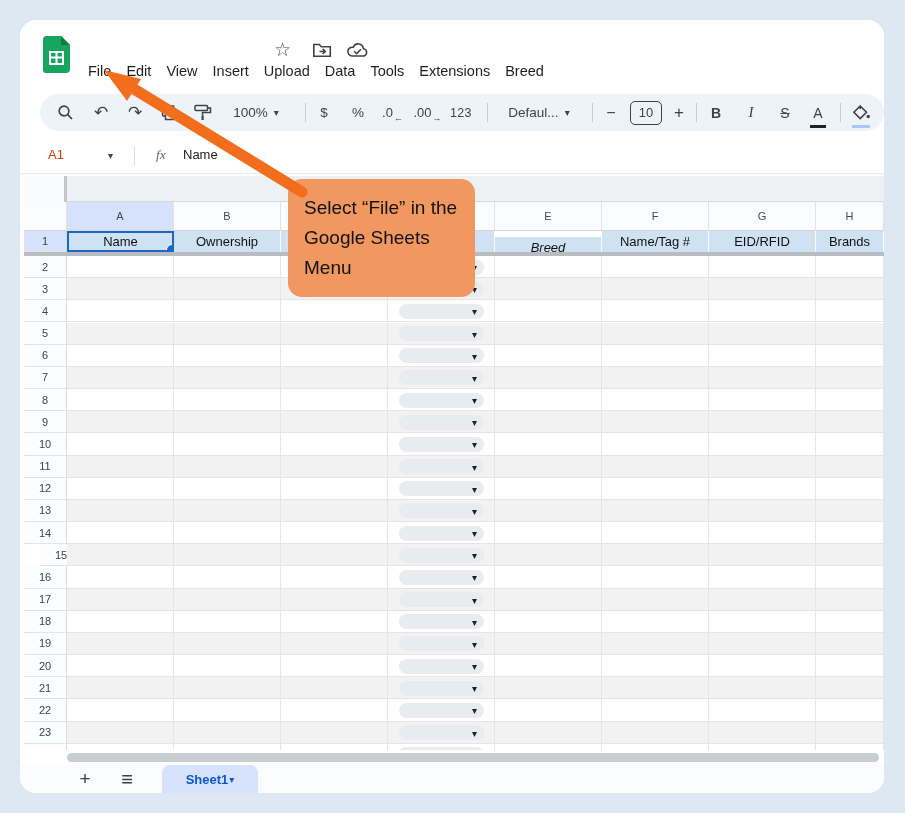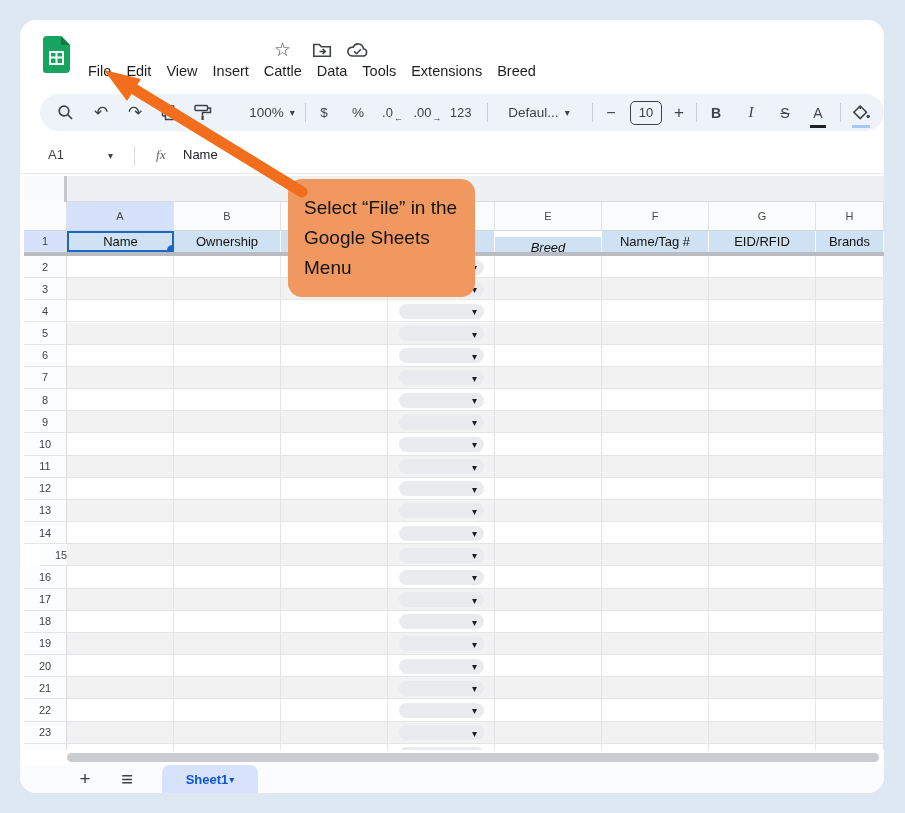--- a/index.html
+++ b/index.html
@@ -23,21 +23,21 @@
   .tcaret{font-size:10px;color:#3f4347;margin-left:6px;}
   .sizebox{width:31px;height:22px;border:1.5px solid #3f4347;border-radius:5px;display:flex;
            align-items:center;justify-content:center;font-size:13px;}
   .dec{font-size:13px;font-weight:500;}
   .decarr{font-size:9px;position:relative;top:5px;left:1px;}
   .ubar{position:absolute;left:50%;transform:translateX(-50%);bottom:7px;width:16px;height:3px;background:#202124;}
   .ubar2{position:absolute;left:50%;transform:translateX(-50%);bottom:7px;width:18px;height:3px;background:#a8c7fa;}
 
   
   .fbarrow{left:0;top:118px;width:864px;height:36px;background:#fff;border-bottom:1px solid #e8eaed;}
-  .cellref{left:28px;top:9px;font-size:13px;color:#404040;}
+  .cellref{left:28px;top:9px;font-size:13px;color:#c2410c;}
   .fx{font-style:italic;color:#5f6368;font-size:13.5px;font-family:"Liberation Serif","DejaVu Serif",serif;}
   .fval{font-size:13px;color:#202124;}
   .vsep{width:1px;height:20px;background:#dadce0;}
 
   
   #gridArea{left:4px;top:156px;width:860px;height:574px;overflow:hidden;background:#fff;}
   #gridArea > div{position:absolute;box-sizing:border-box;}
   .corner{background:#fafbfc;}
   .vdiv{background:#c3c7cb;}
   .strip{background:#eef1f4;border-bottom:1px solid #d8dadd;}
@@ -103,21 +103,21 @@
     <svg class="icon" width="23" height="17" viewBox="0 0 23 17">
       <path d="M6.2 14 a4.4 4.4 0 1 1 1 -8.7 a5.3 5.3 0 0 1 10.2 1.4 a3.6 3.6 0 0 1 -.9 7.3 z" fill="none" stroke="#3f4347" stroke-width="1.6"></path>
       <path d="M8.2 9.3 l2.4 2.4 4.3 -4.5" fill="none" stroke="#3f4347" stroke-width="1.6"></path>
     </svg>
   </div>
   <div class="a menubar">
       <span class="mi">File</span>
       <span class="mi">Edit</span>
       <span class="mi">View</span>
       <span class="mi">Insert</span>
-      <span class="mi">Cattle</span>
+      <span class="mi">Upload</span>
       <span class="mi">Data</span>
       <span class="mi">Tools</span>
       <span class="mi">Extensions</span>
       <span class="mi">Breed</span>
     </div>
 
   <div class="a toolbar">
     <div class="ti" style="left:13px;width:24px;">
       <svg class="icon" width="17" height="17" viewBox="0 0 17 17">
         <circle cx="7" cy="7" r="4.8" fill="none" stroke="#3e4347" stroke-width="1.7"></circle>
@@ -137,21 +137,21 @@
         <rect x="4.5" y="8.5" width="8" height="6" fill="#eef3fa" stroke="#3e4347" stroke-width="1.5"></rect>
       </svg>
     </div>
     <div class="ti" style="left:151px;width:24px;">
       <svg class="icon" width="18" height="17" viewBox="0 0 18 17">
         <rect x="1" y="1.5" width="12.5" height="5" rx="1" fill="none" stroke="#3e4347" stroke-width="1.5"></rect>
         <path d="M13.5 4 h3 v4.5 h-8 v3" fill="none" stroke="#3e4347" stroke-width="1.5"></path>
         <rect x="7.5" y="11.5" width="2.2" height="4.5" fill="#3e4347"></rect>
       </svg>
     </div>
-    <div class="ti" style="left:196px;width:72px;font-size:13.5px;">
+    <div class="ti" style="left:180px;width:72px;font-size:13.5px;">
       <span>100%</span>
       <span class="tcaret">▾</span>
     </div>
     <div class="sep" style="left:265px;"></div>
     <div class="ti" style="left:272px;width:24px;font-size:13.5px;">
       <span>$</span>
     </div>
     <div class="ti" style="left:306px;width:24px;font-size:13.5px;">
       <span>%</span>
     </div>

